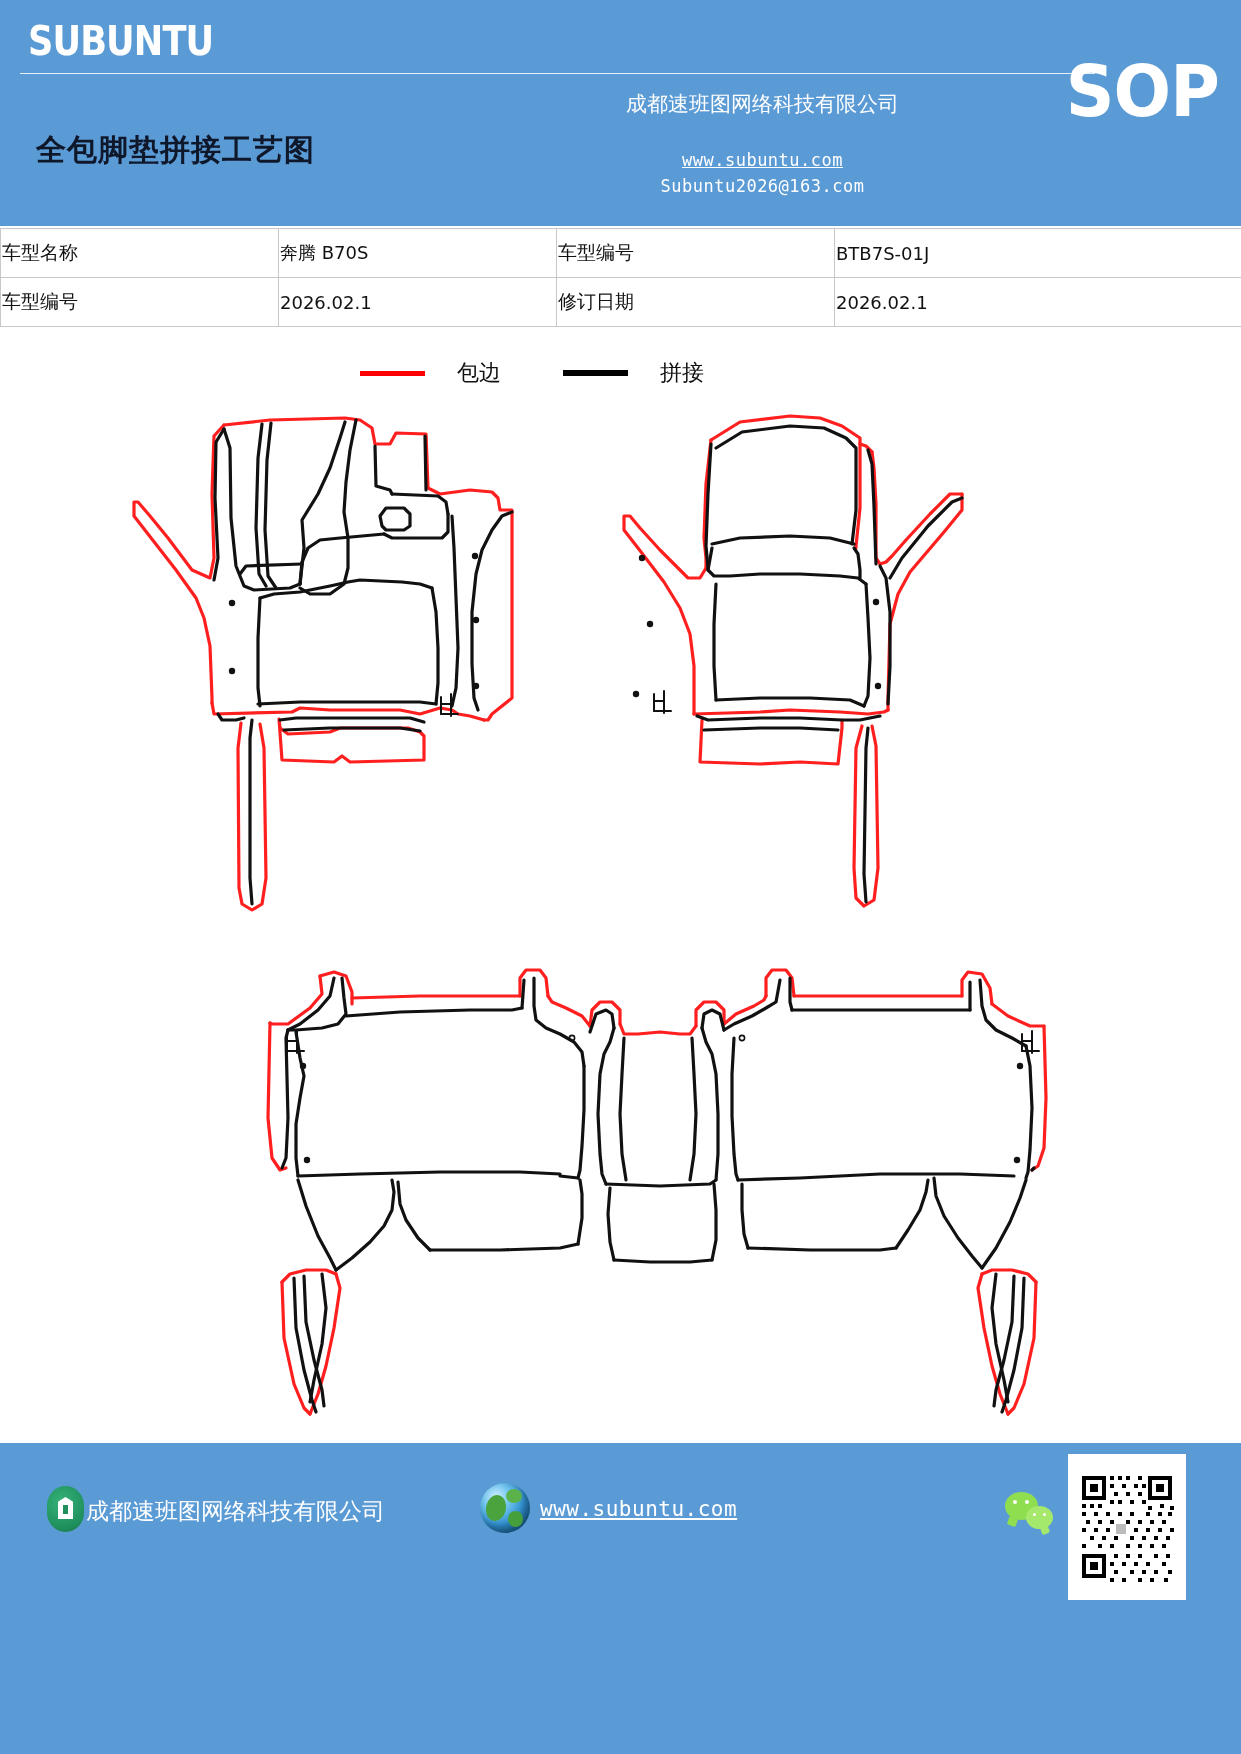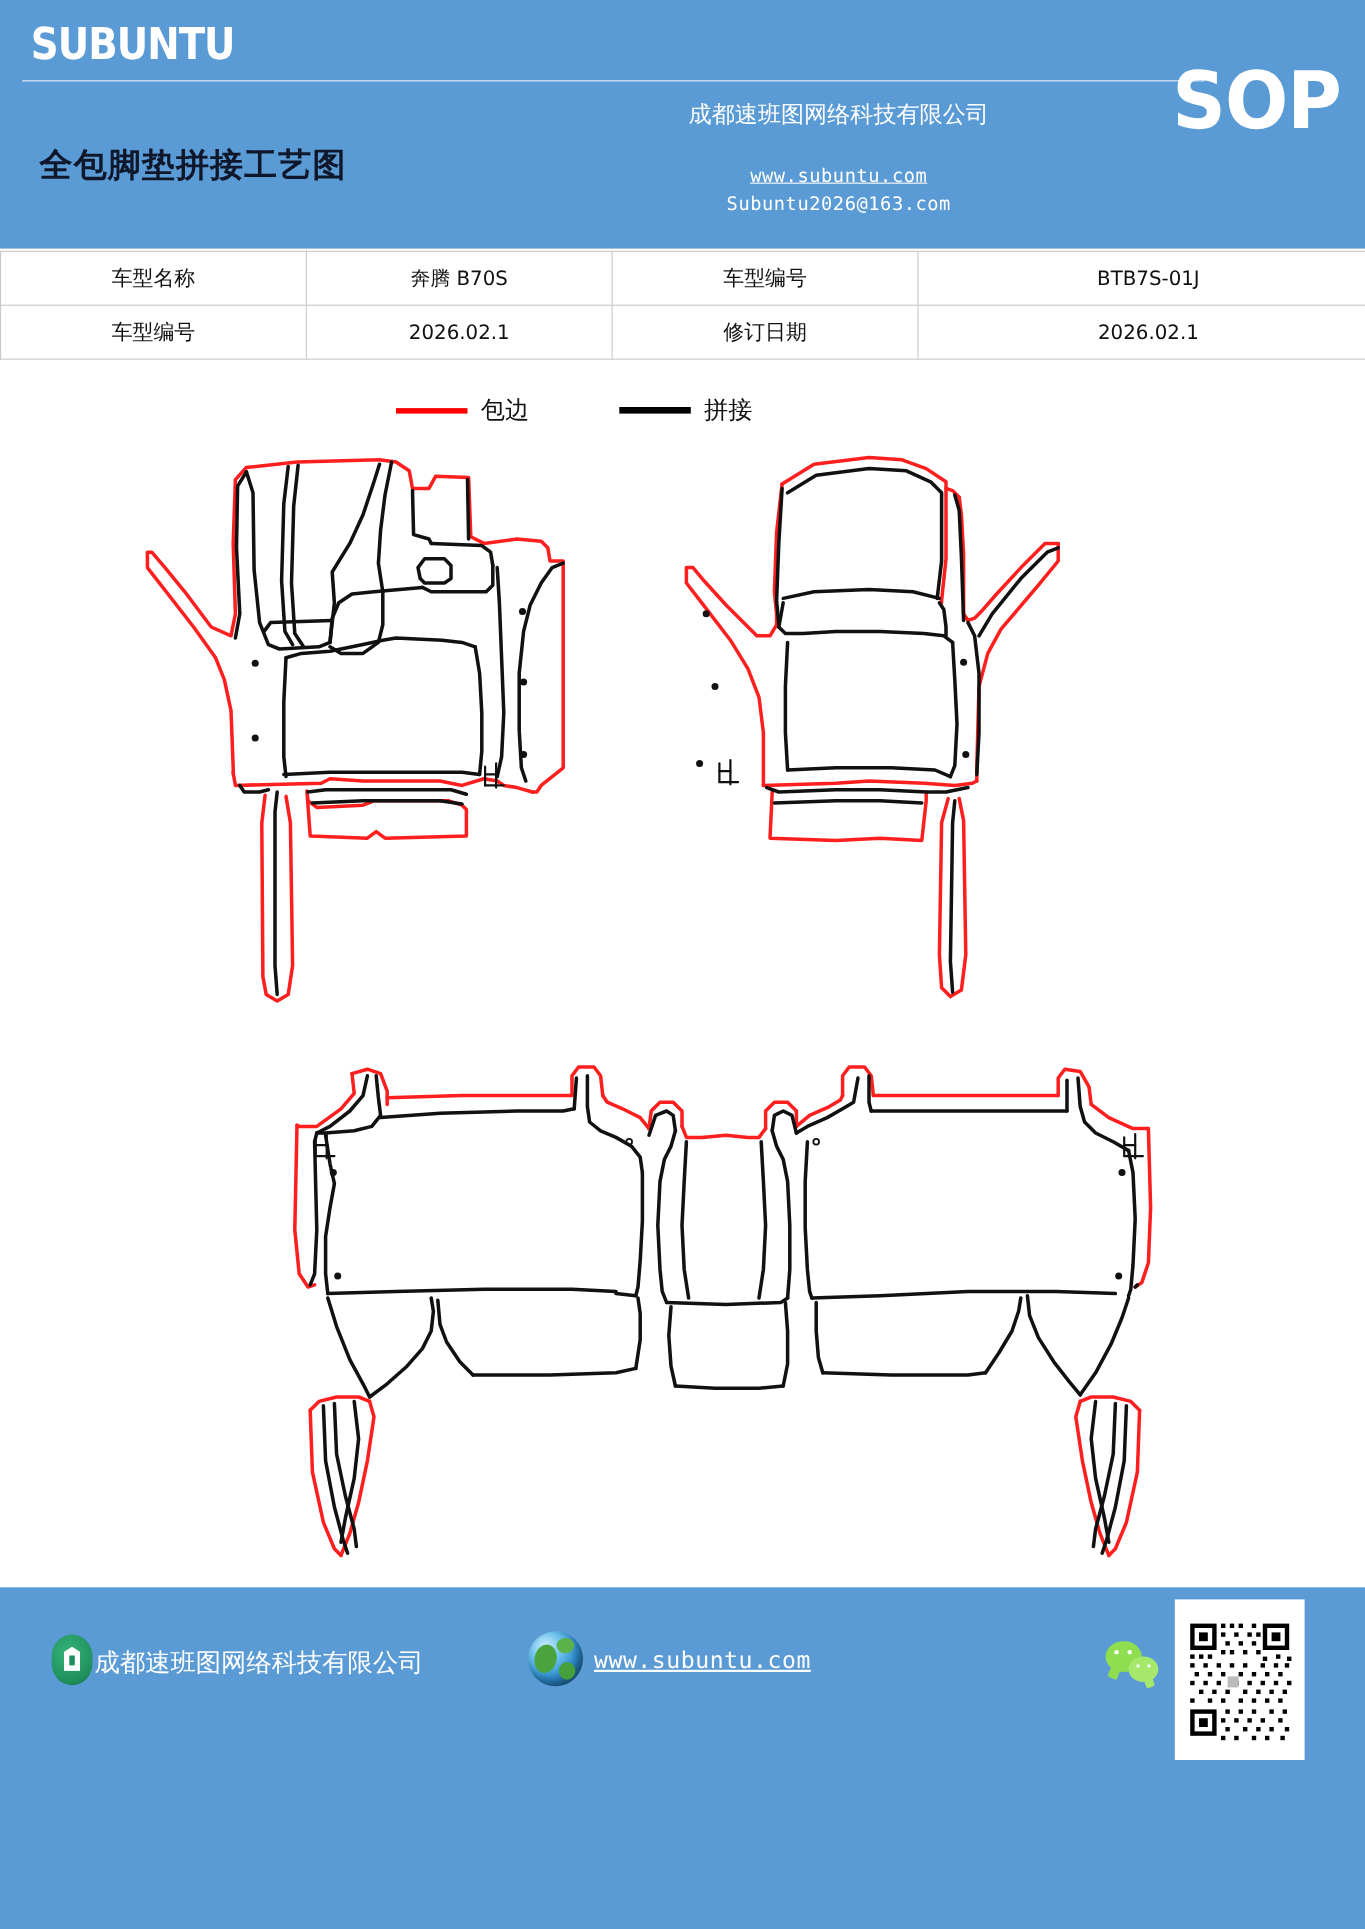--- a/index.html
+++ b/index.html
@@ -62,42 +62,41 @@
 
   
   .info-table{
     position:absolute;left:0;top:228px;width:1241px;
     border-collapse:collapse;
     table-layout:fixed;
   }
   .info-table td{
     border:1px solid #c8c8c8;
     height:46px;
-    text-align:center;
     vertical-align:middle;
     font-size:19px;
     color:#111;
     font-family:"Liberation Serif", serif;
   }
   .info-table td.v{
     font-family:"DejaVu Sans", sans-serif;
     font-weight:normal;
     font-size:18px;
   }
   .col-a{width:275px;}
   .col-b{width:275px;}
   .col-c{width:275px;}
   .col-d{width:416px;}
 
   
   .legend{
     position:absolute;left:0;top:358px;width:1241px;height:40px;
   }
   .legend-item{
-    position:absolute;top:0;display:flex;align-items:center;gap:12px;
+    position:absolute;top:0;display:flex;align-items:center;gap:32px;
   }
   .legend-item.a{left:360px;}
   .legend-item.b{left:563px;}
   .swatch{display:block;width:65px;height:5px;}
   .swatch.red{background:#ff0000;}
   .swatch.black{background:#000000;height:6px;}
   .legend-label{font-size:22px;color:#111;font-family:"Liberation Serif", serif;}
 
   
   .drawing{

